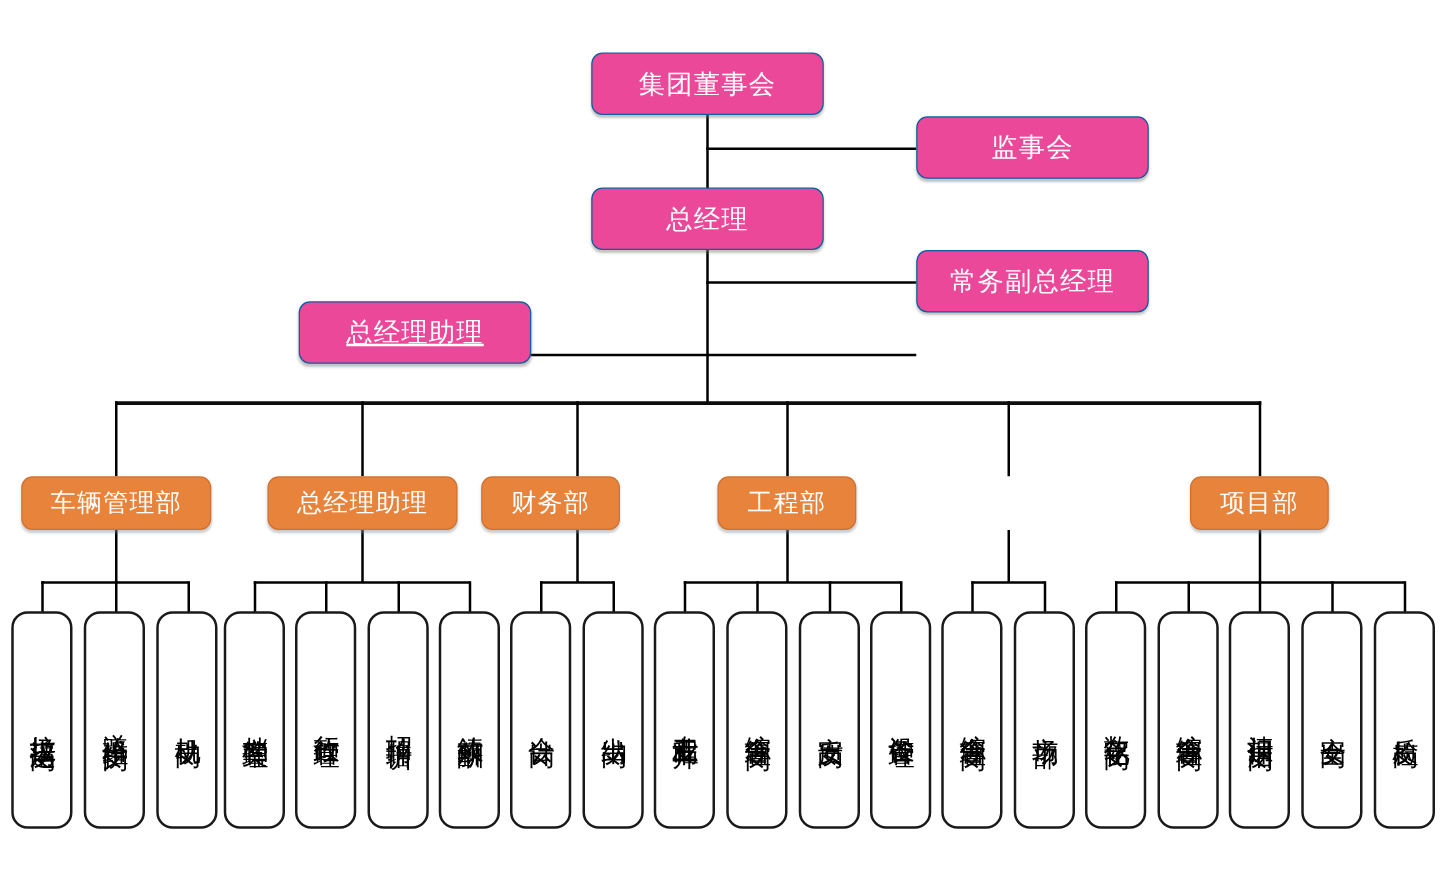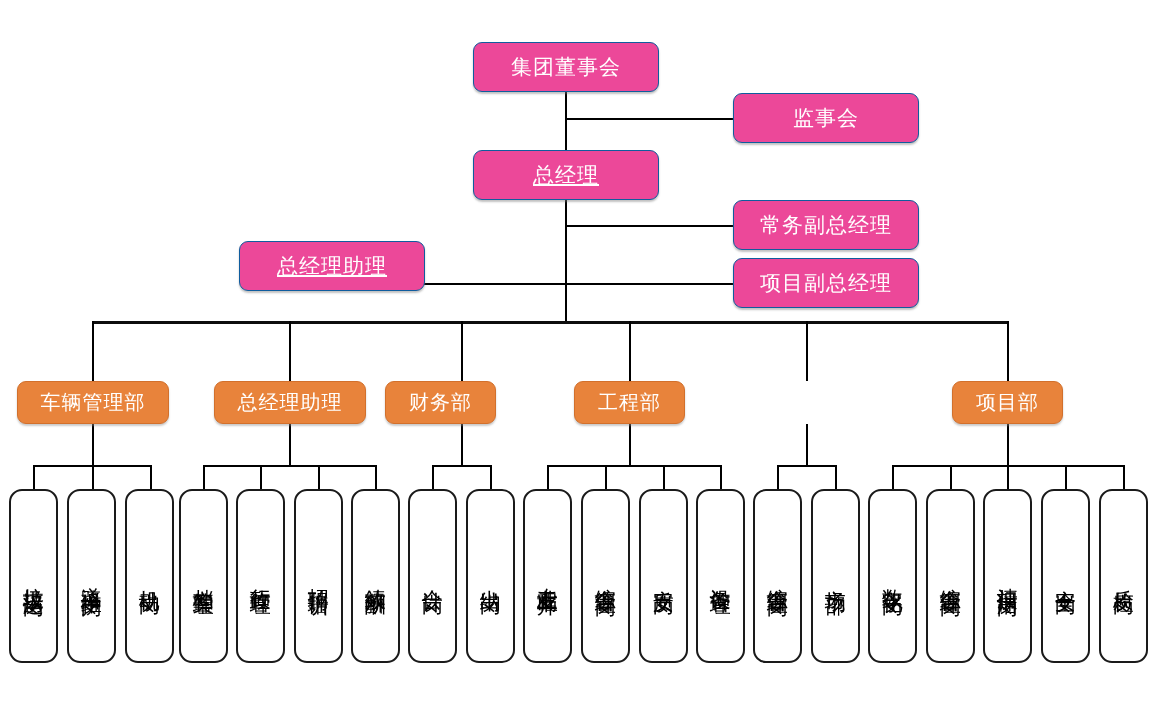--- a/index.html
+++ b/index.html
@@ -125,25 +125,24 @@
   <div class="ln v" style="left:892px;top:465px;height:25px;"></div>
   <div class="ln v" style="left:950px;top:465px;height:25px;"></div>
   <div class="ln v" style="left:1007px;top:465px;height:25px;"></div>
   <div class="ln v" style="left:1065px;top:465px;height:25px;"></div>
   <div class="ln v" style="left:1123px;top:465px;height:25px;"></div>
 
   <div class="node blue" style="left:473px;top:42px;width:186px;height:50px;">集团董事会</div>
 
   <div class="node blue" style="left:733px;top:93px;width:186px;height:50px;">监事会</div>
 
-  <div class="node blue" style="left:473px;top:150px;width:186px;height:50px;text-decoration:underline;">总经理</div>
+  <div class="node blue" style="left:473px;top:150px;width:186px;height:50px;">总经理</div>
 
   <div class="node blue" style="left:733px;top:200px;width:186px;height:50px;">常务副总经理</div>
 
-  <div class="node blue" style="left:733px;top:258px;width:186px;height:50px;">项目副总经理</div>
 
   <div class="node blue" style="left:239px;top:241px;width:186px;height:50px;text-decoration:underline;">总经理助理</div>
 
   <div class="node orange" style="left:17px;top:381px;width:152px;height:43px;">车辆管理部</div>
 
   <div class="node orange" style="left:214px;top:381px;width:152px;height:43px;">总经理助理</div>
 
   <div class="node orange" style="left:385px;top:381px;width:111px;height:43px;">财务部</div>
 
   <div class="node orange" style="left:574px;top:381px;width:111px;height:43px;">工程部</div>

